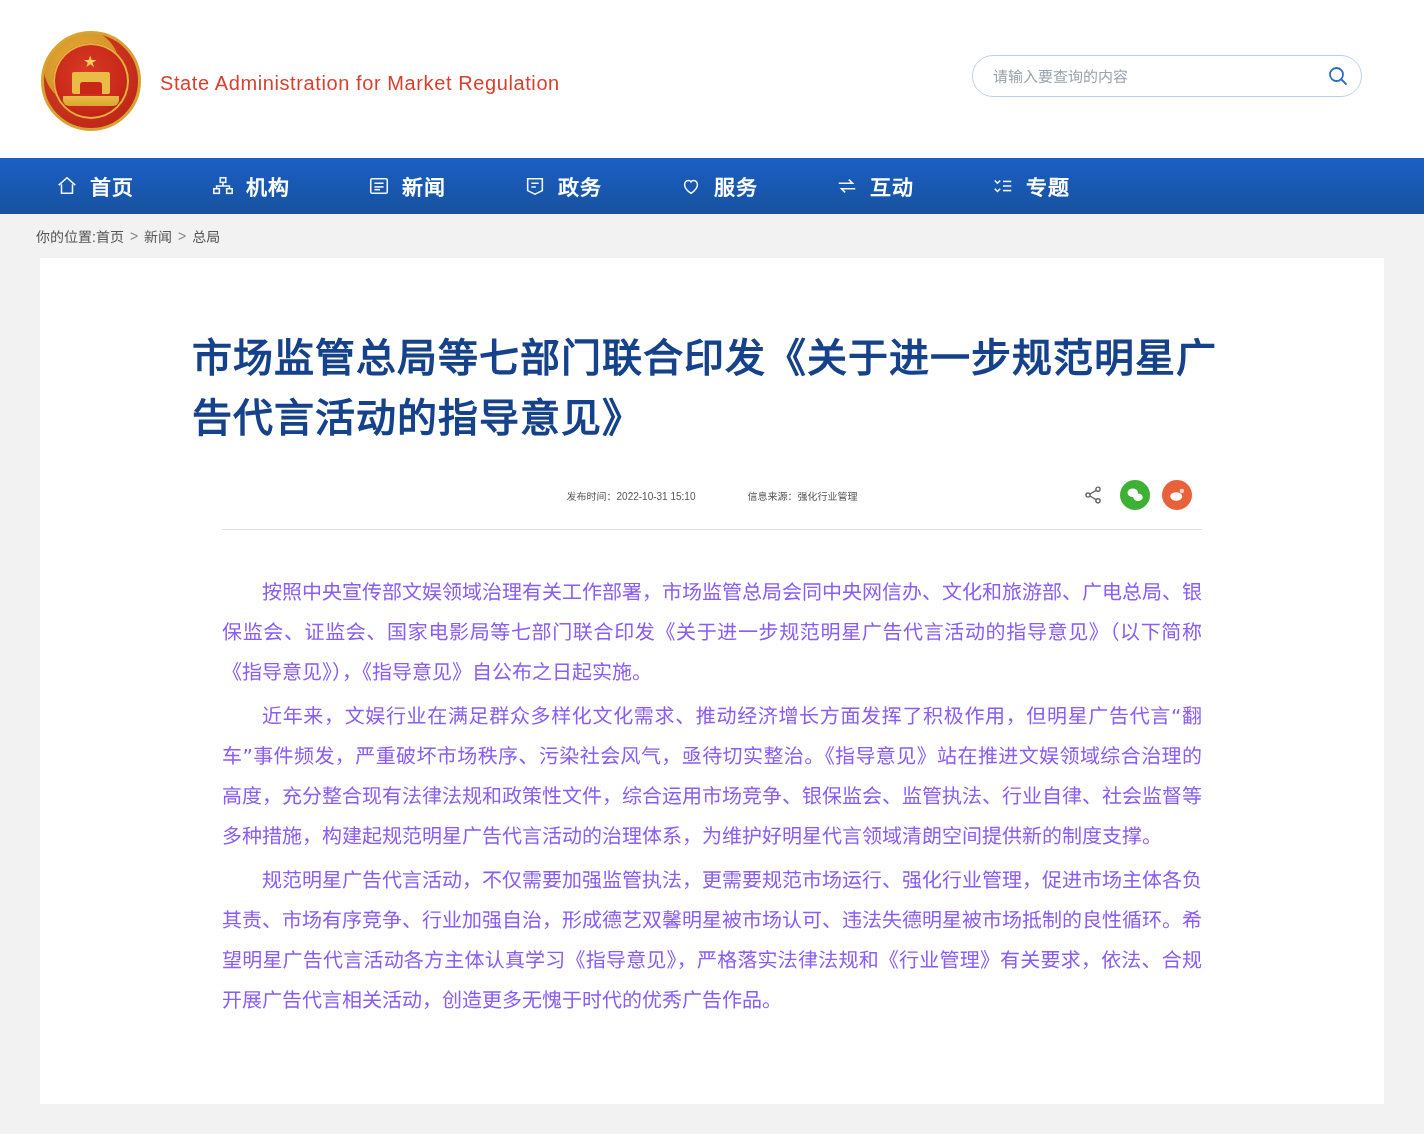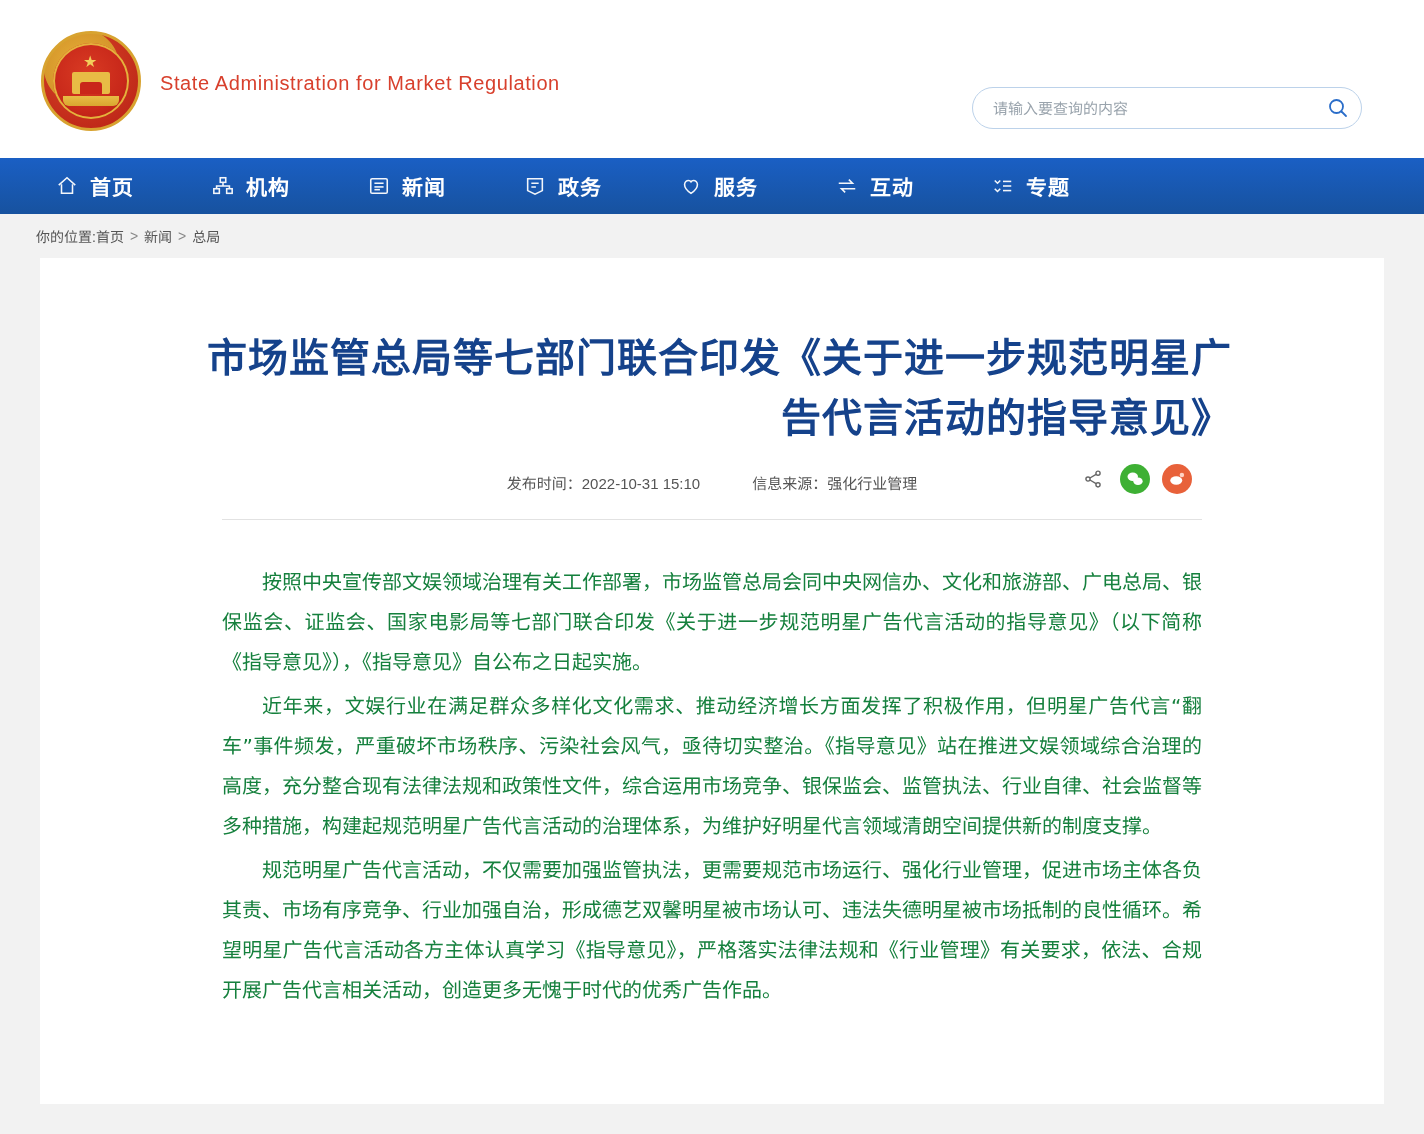--- a/index.html
+++ b/index.html
@@ -89,21 +89,20 @@
 
   .search-box {
     position: absolute;
     right: 62px; top: 55px;
     width: 390px; height: 42px;
     border: 1px solid #bcd2ea;
     border-radius: 21px;
     background: #fff;
     display: flex;
     align-items: center;
-    margin-top: 32px;
   }
   .search-input {
     flex: 1;
     border: none;
     outline: none;
     background: transparent;
     font-size: 15px;
     color: #333;
     padding: 0 16px 0 20px;
     font-family: "Liberation Sans", sans-serif;
@@ -162,33 +161,33 @@
     padding: 60px 0 0 0;
   }
   .article {
     width: 1040px;
     margin: 0 auto;
   }
   h1.art-title {
     font-size: 40px;
     line-height: 1.5;
     color: #15428b;
-    text-align: right;
+    text-align: left;
     font-weight: bold;
     margin: 10px 0 16px 0;
     letter-spacing: 1px;
     font-family: "DejaVu Sans", "Liberation Sans", sans-serif;
   }
   .meta {
-    margin-top: 24px;
+    margin-top: 40px;
     display: flex;
     align-items: center;
     justify-content: center;
     position: relative;
-    font-size: 15px;
+    font-size: 10px;
     color: #555;
   }
   .meta .m-item { margin: 0 26px; }
   .share {
     position: absolute;
     right: 40px; top: -8px;
     display: flex;
     align-items: center;
     gap: 12px;
   }
@@ -203,21 +202,21 @@
   .share-ico.wechat { background: #3eb034; }
   .share-ico.weibo { background: #e8613a; }
   .rule {
     margin: 26px 30px 0 30px;
     border-top: 1px solid #e2e2e2;
   }
   .body-text {
     margin: 42px 30px 0 30px;
     font-size: 20px;
     line-height: 2.0;
-    color: #15803d;
+    color: #8b5cf6;
     text-align: justify;
     font-family: "DejaVu Sans", "Liberation Sans", sans-serif;
   }
   .body-text p { margin: 0 0 4px 0; text-indent: 2em; }
 </style>
 </head>
 <body>
 
 <div class="header">
   <div class="logo-wrap">

